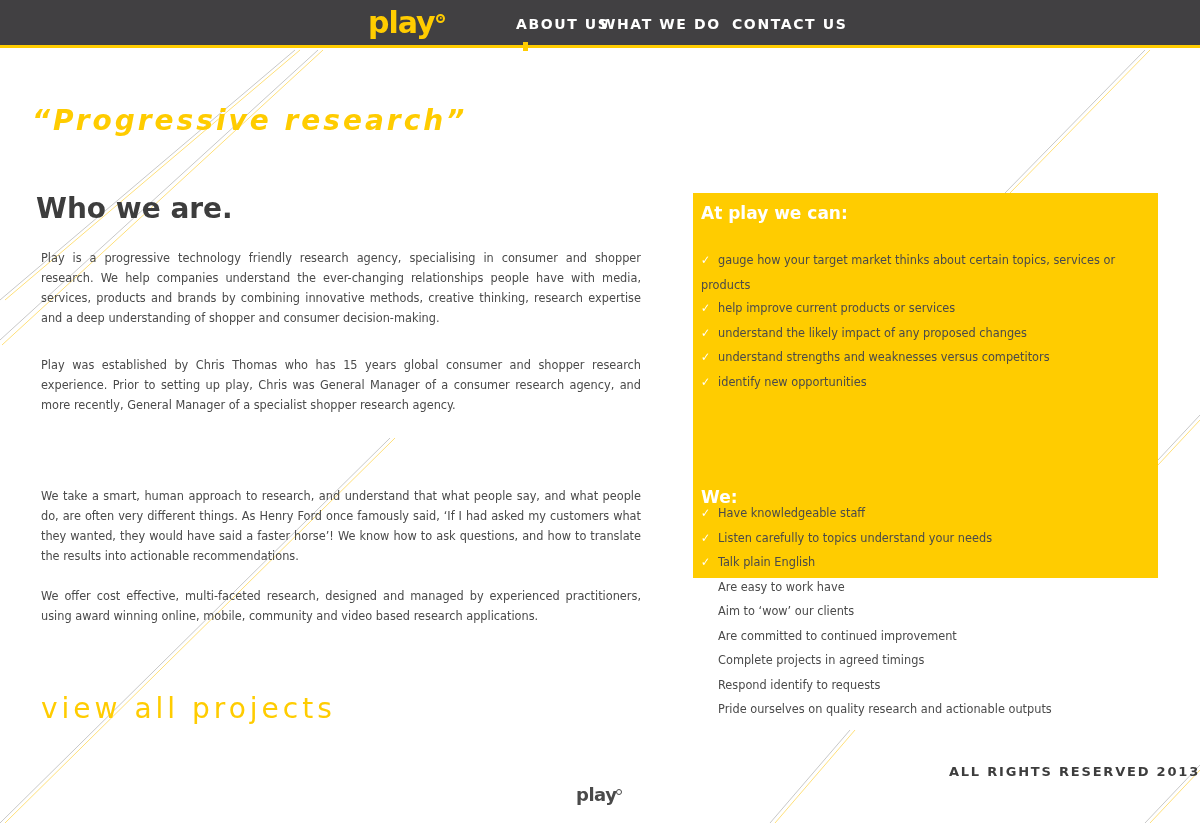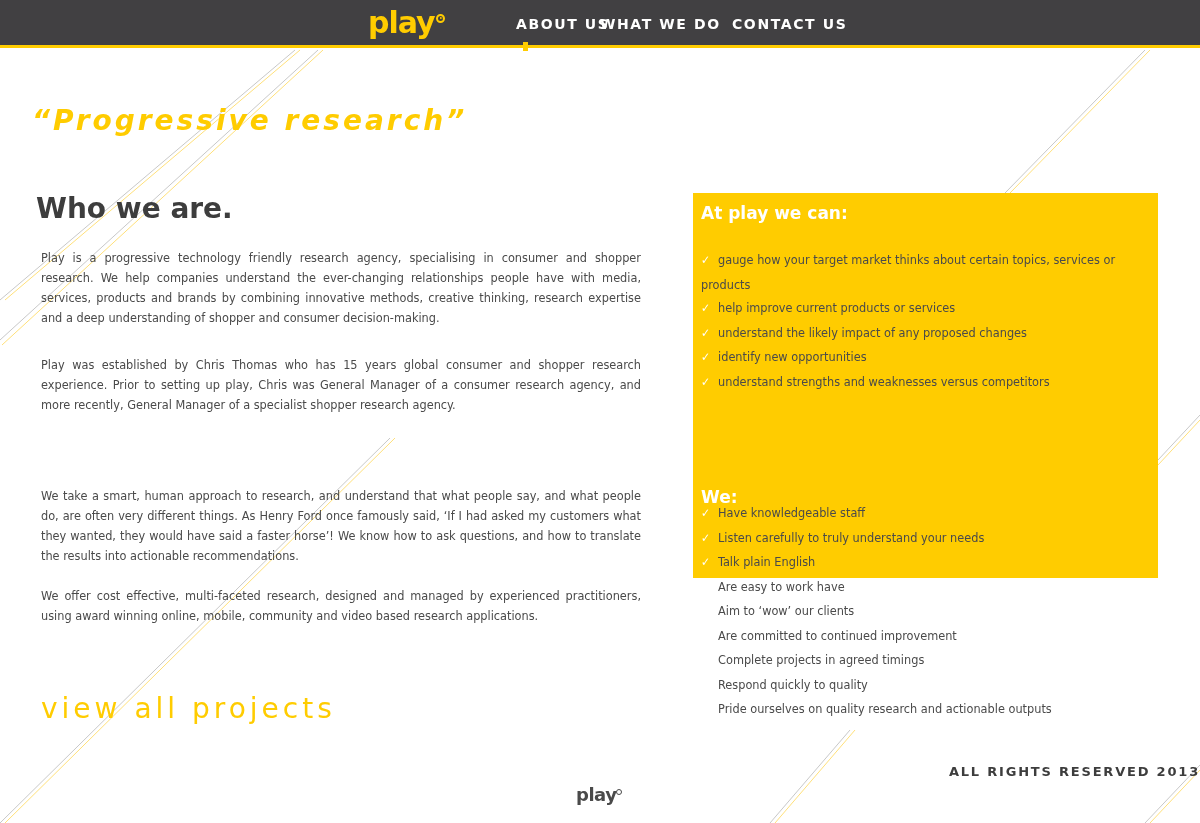--- a/index.html
+++ b/index.html
@@ -137,34 +137,34 @@
 <p class="para p4">We offer cost effective, multi-faceted research, designed and managed by experienced practitioners, using award winning online, mobile, community and video based research applications.</p>
 
 <a class="view-all">view all projects</a>
 
 <aside class="yellow-box">
   <h3 class="box-head bh1">At play we can:</h3>
   <ul class="box-list bl1">
     <li><span class="check">✓</span><span>gauge how your target market thinks about certain topics, services or products</span></li>
     <li><span class="check">✓</span><span>help improve current products or services</span></li>
     <li><span class="check">✓</span><span>understand the likely impact of any proposed changes</span></li>
+    <li><span class="check">✓</span><span>understand strengths and weaknesses versus competitors</span></li>
     <li><span class="check">✓</span><span>identify new opportunities</span></li>
-    <li><span class="check">✓</span><span>understand strengths and weaknesses versus competitors</span></li>
   </ul>
 
   <h3 class="box-head bh2">We:</h3>
   <ul class="box-list bl2">
     <li><span class="check">✓</span><span>Have knowledgeable staff</span></li>
-    <li><span class="check">✓</span><span>Listen carefully to truly understand your needs</span></li>
+    <li><span class="check">✓</span><span>Listen carefully to topics understand your needs</span></li>
     <li><span class="check">✓</span><span>Talk plain English</span></li>
     <li><span class="check">✓</span><span>Are easy to work have</span></li>
     <li><span class="check">✓</span><span>Aim to ‘wow’ our clients</span></li>
     <li><span class="check">✓</span><span>Are committed to continued improvement</span></li>
     <li><span class="check">✓</span><span>Complete projects in agreed timings</span></li>
-    <li><span class="check">✓</span><span>Respond quickly to quality</span></li>
+    <li><span class="check">✓</span><span>Respond identify to requests</span></li>
     <li><span class="check">✓</span><span>Pride ourselves on quality research and actionable outputs</span></li>
   </ul>
 </aside>
 
 <footer>
   <div class="footer-text">ALL RIGHTS RESERVED 2013</div>
   <div class="footer-logo">
     <span>play</span><span class="fdot"></span>
   </div>
 </footer>

